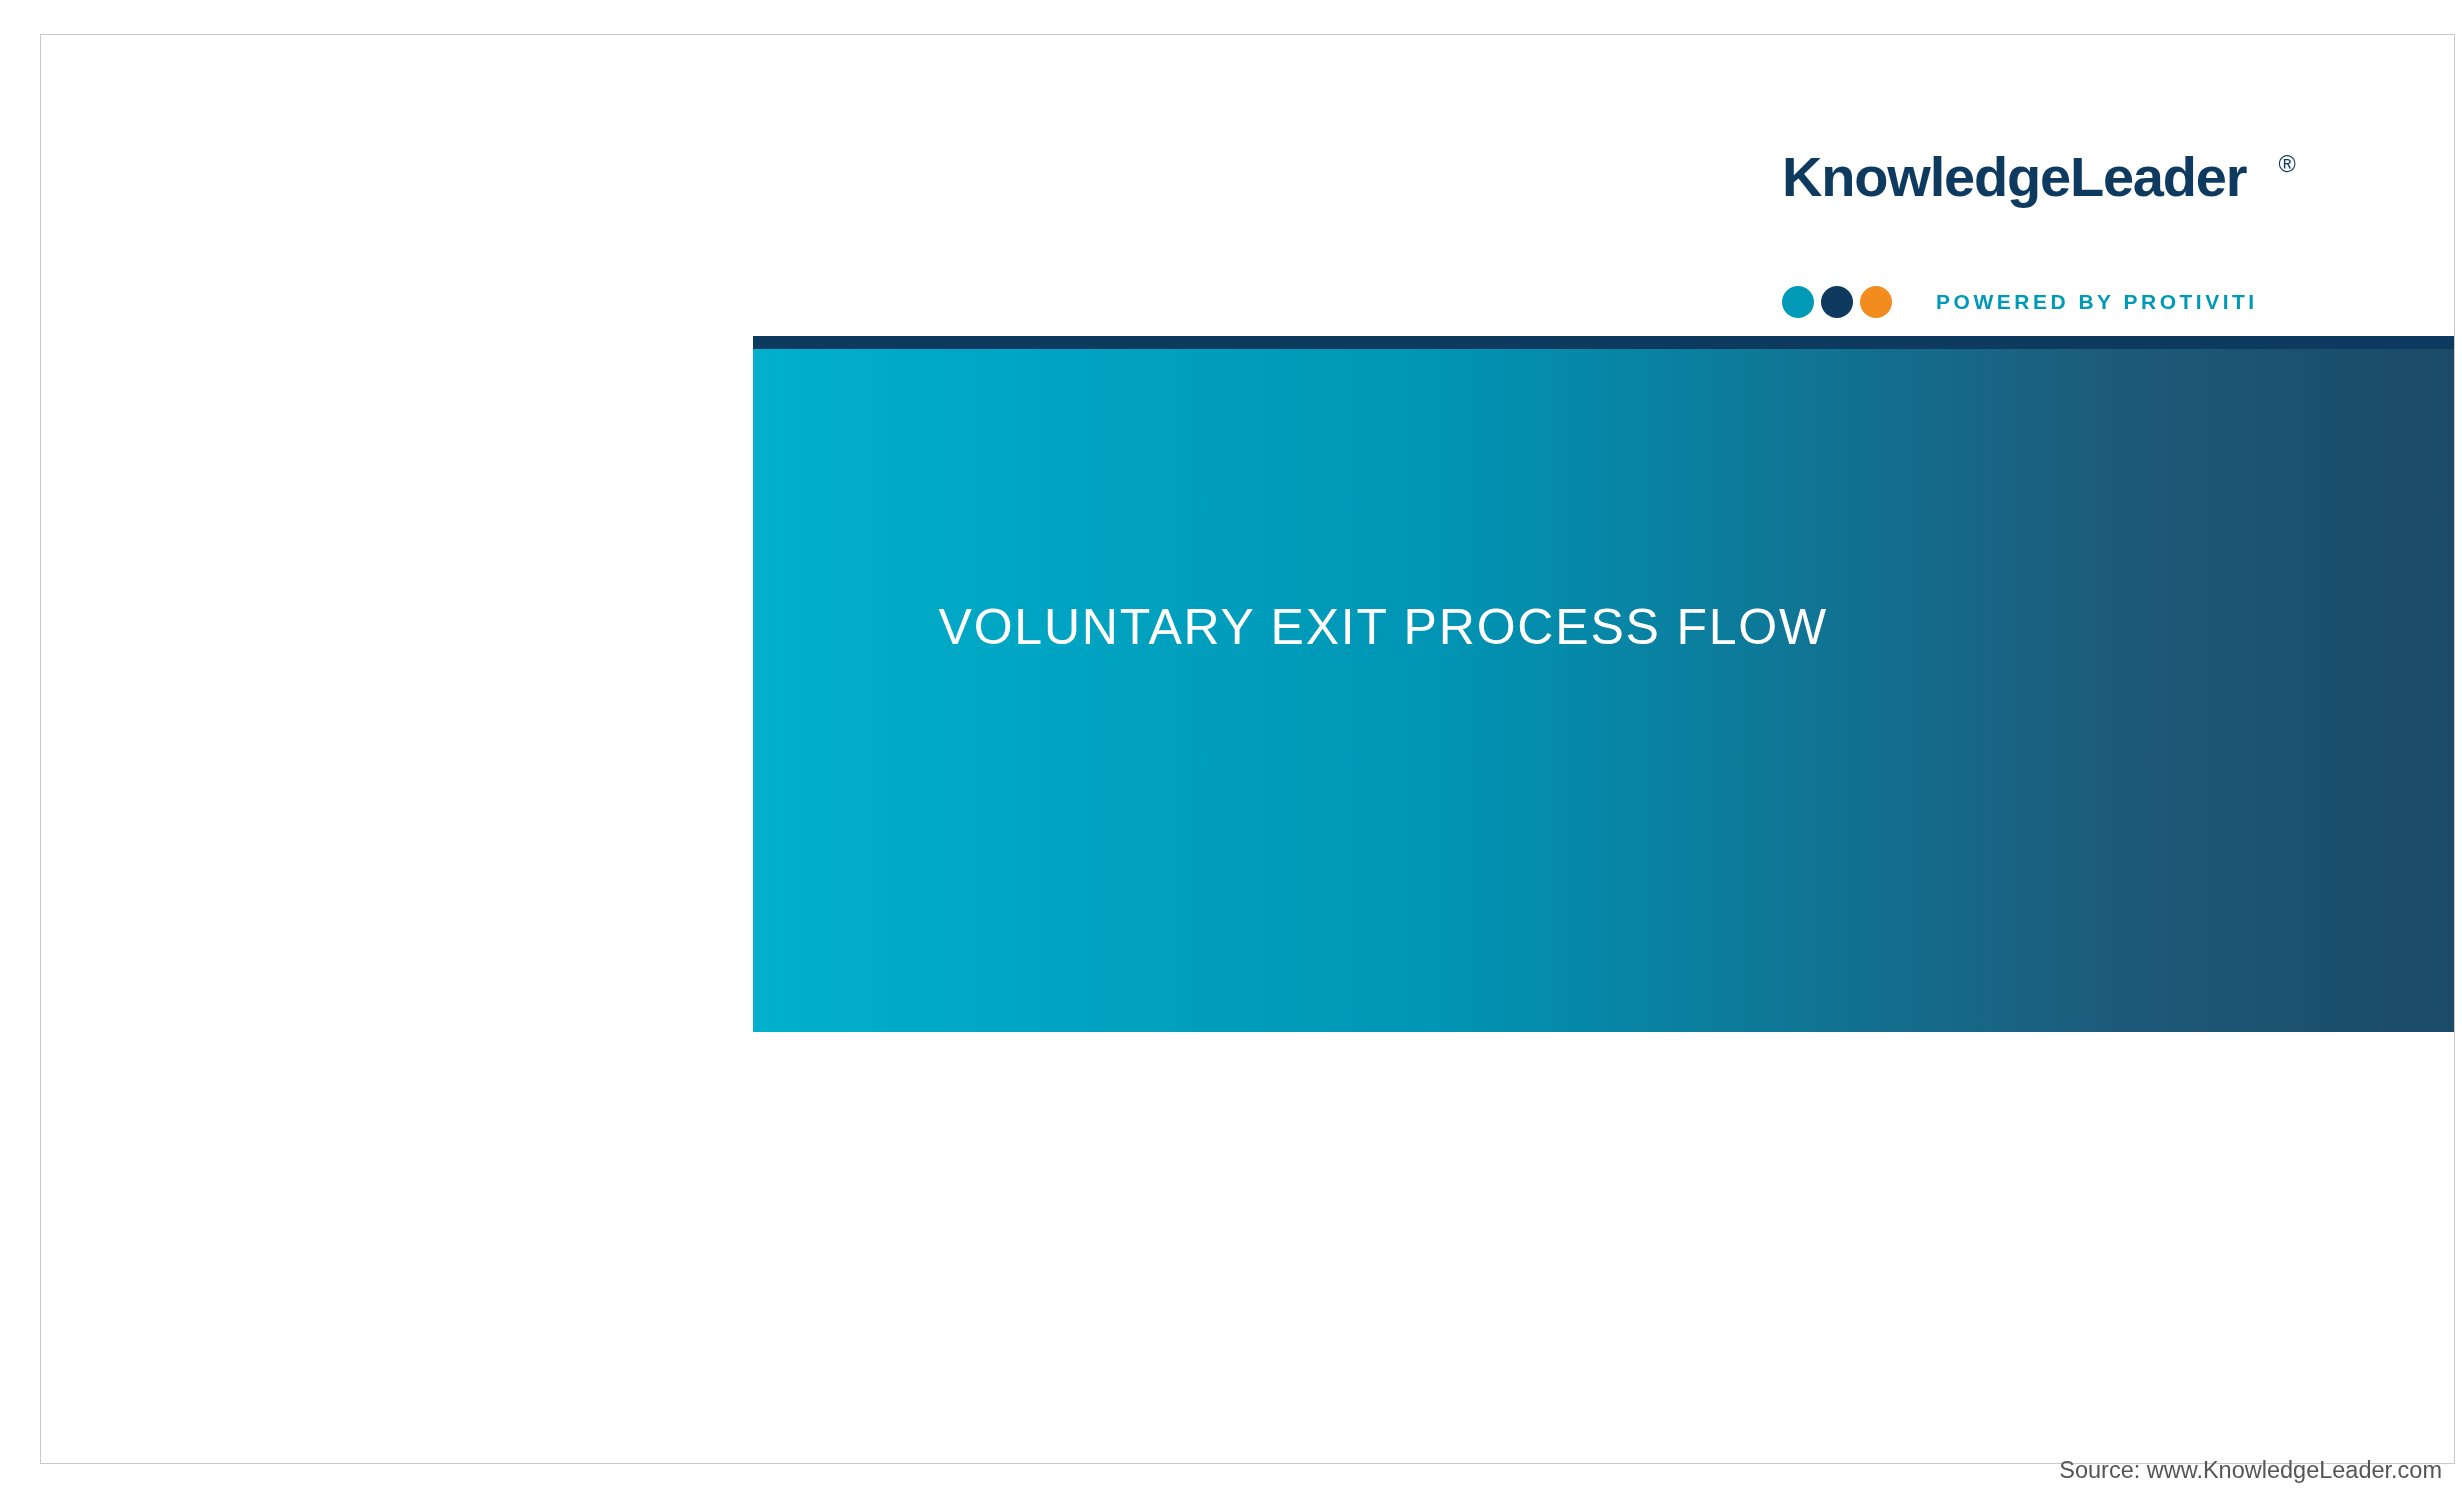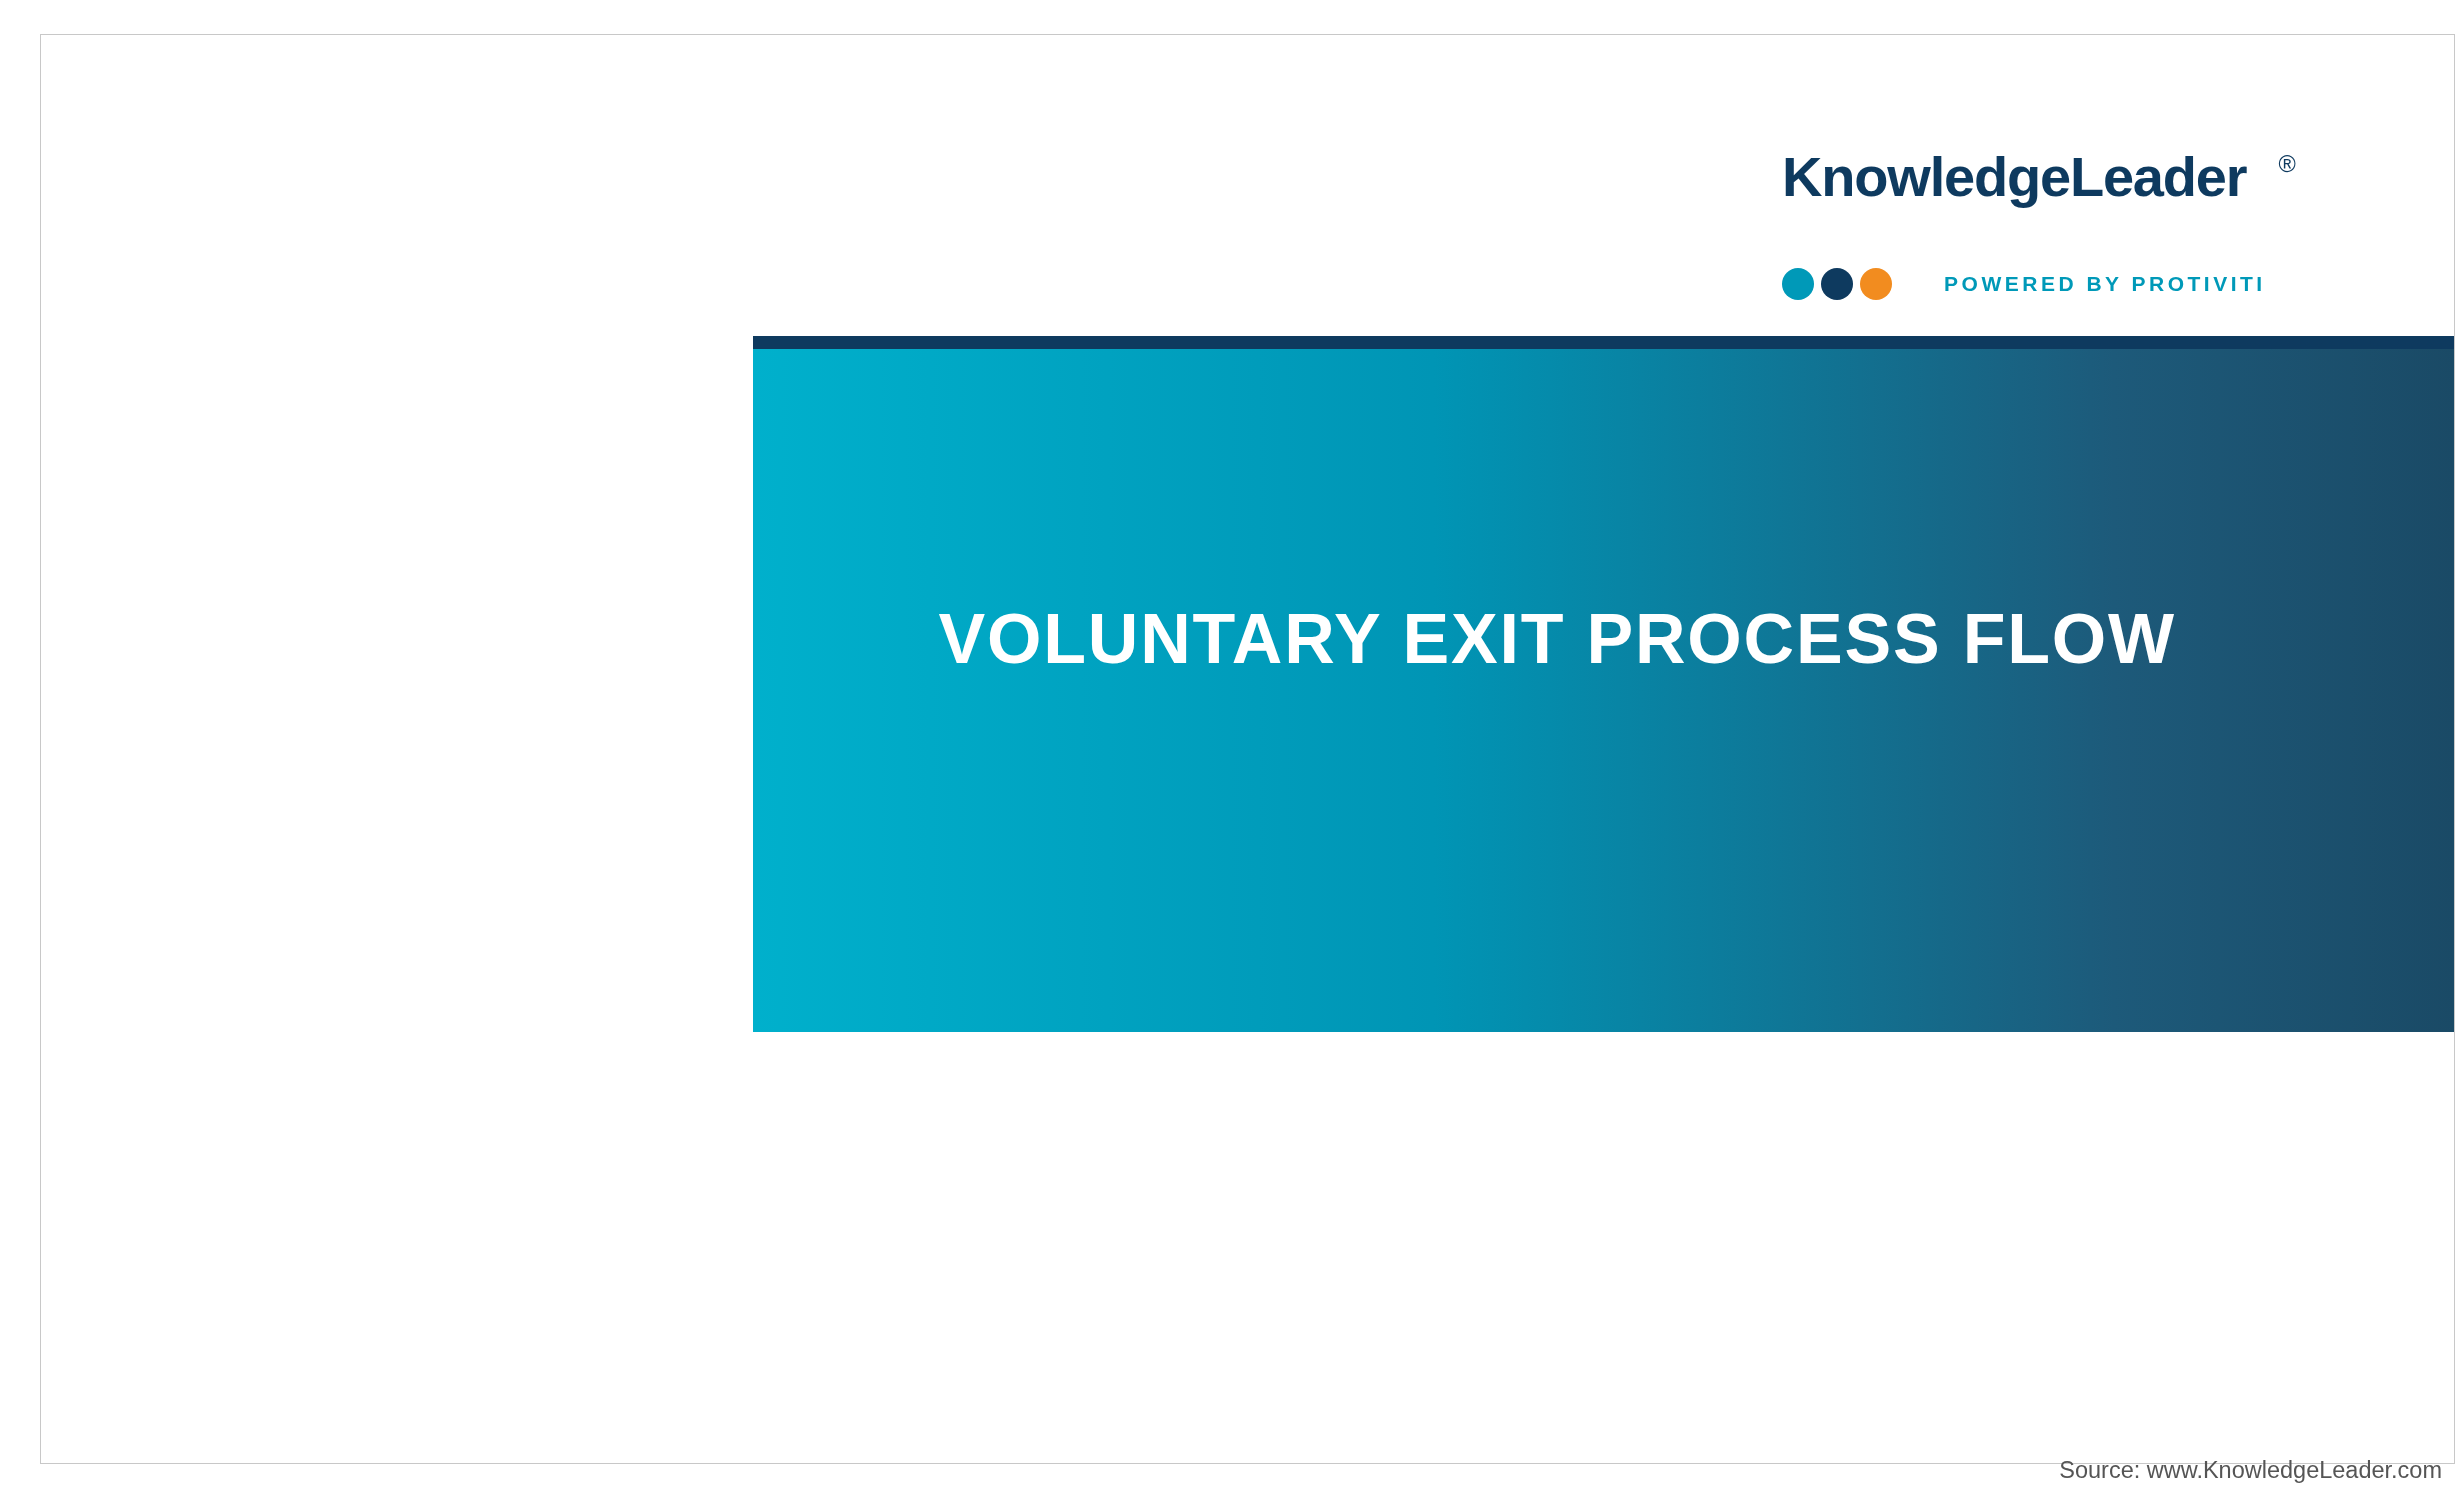--- a/index.html
+++ b/index.html
@@ -38,24 +38,24 @@
     line-height: 1;
   }
   .logo-main .reg {
     font-size: 23.5px;
     vertical-align: top;
     position: relative;
     top: 4.7px;
     font-weight: 400;
   }
   .logo-sub {
-    margin-top: 15px;
+    margin-top: 33px;
     display: flex;
     align-items: center;
-    gap: 20px;
+    gap: 12px;
   }
   .dots {
     display: flex;
     gap: 7px;
   }
   .dot {
     width: 17.6px;
     height: 17.6px;
     border-radius: 50%;
   }
@@ -85,22 +85,22 @@
     height: 683px;
     background: linear-gradient(to right, #00b0cc 0%, #0095b5 40%, #1d5a7a 80%, #1a4a66 100%);
     display: flex;
     align-items: flex-start;
     padding-top: 232px;
     padding-left: 170px;
     padding-right: 117px;
   }
   .title-text {
     color: #ffffff;
-    font-size: 70px;
-    font-weight: 700;
+    font-size: 50px;
+    font-weight: 400;
     letter-spacing: 1.8px;
     line-height: 1.22;
     font-family: Arial, Helvetica, sans-serif;
   }
   .source {
     position: absolute;
     bottom: 10.6px;
     right: 20px;
     font-size: 23.5px;
     color: #555555;

